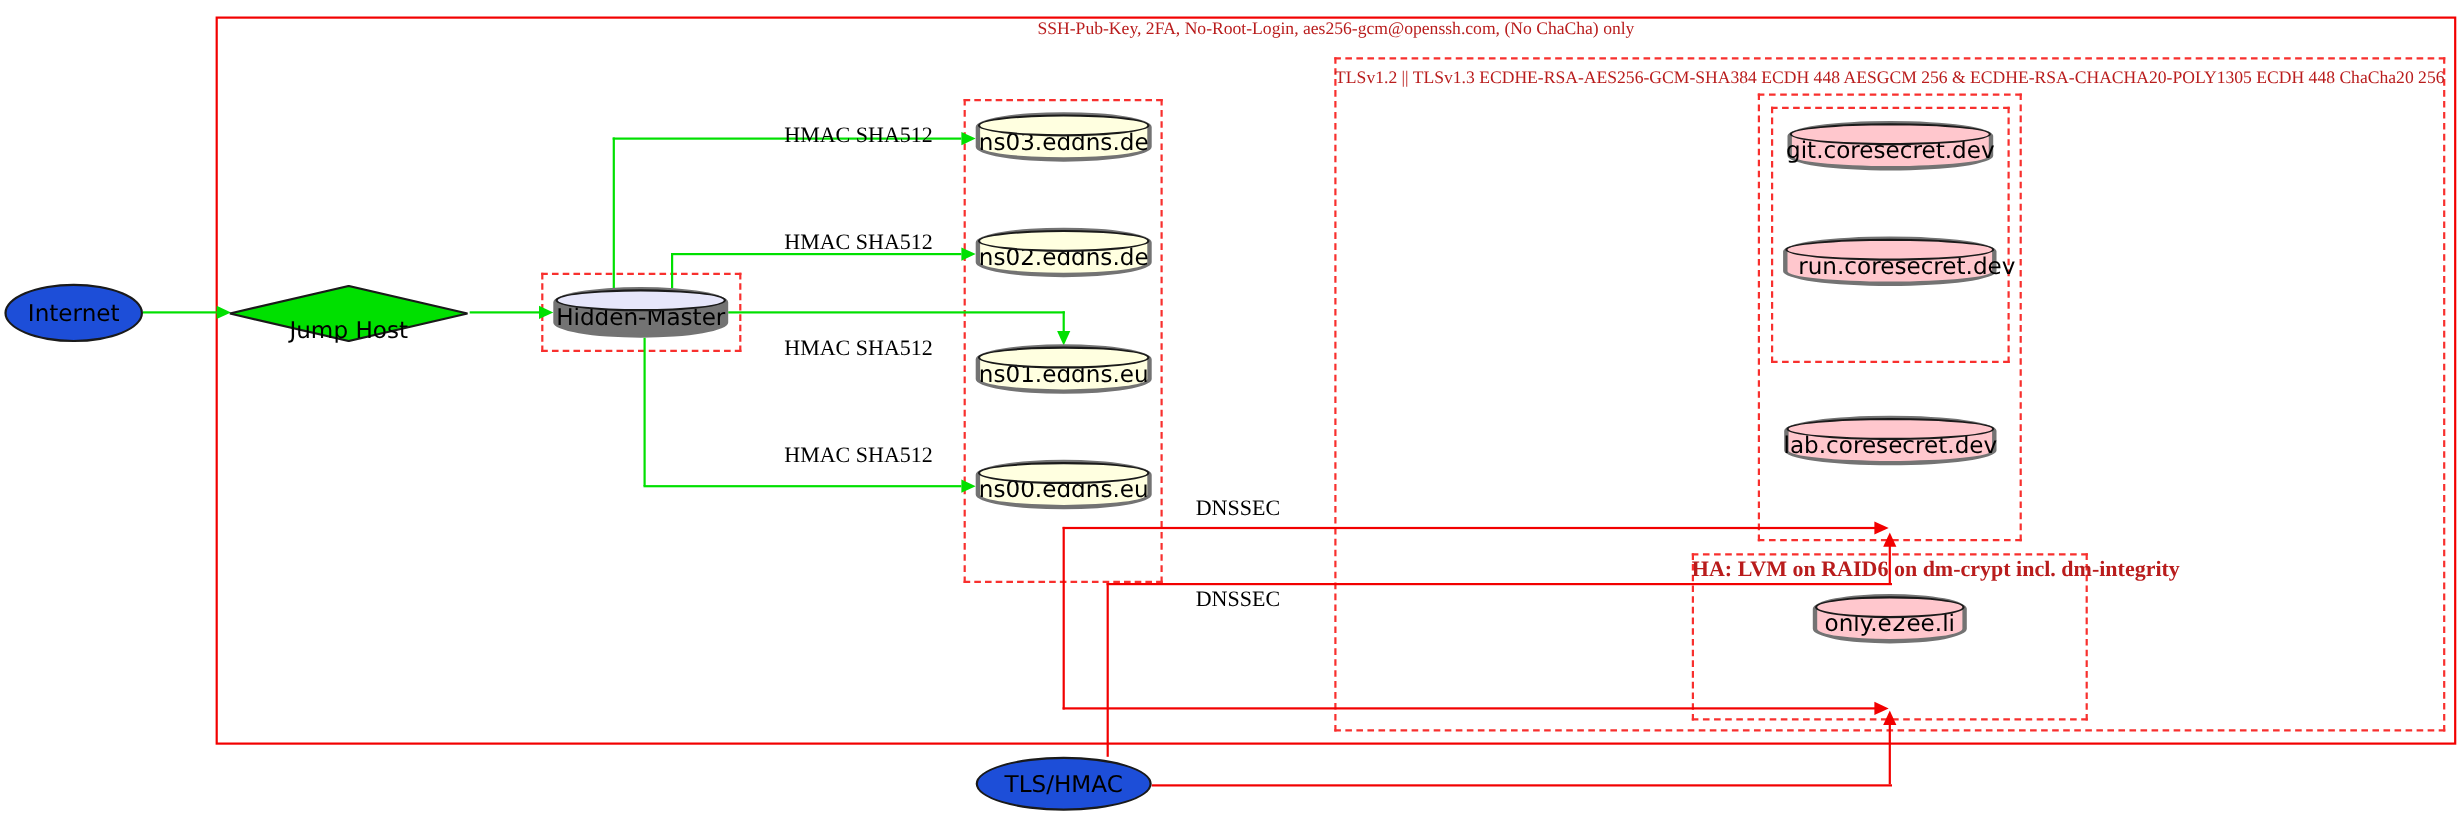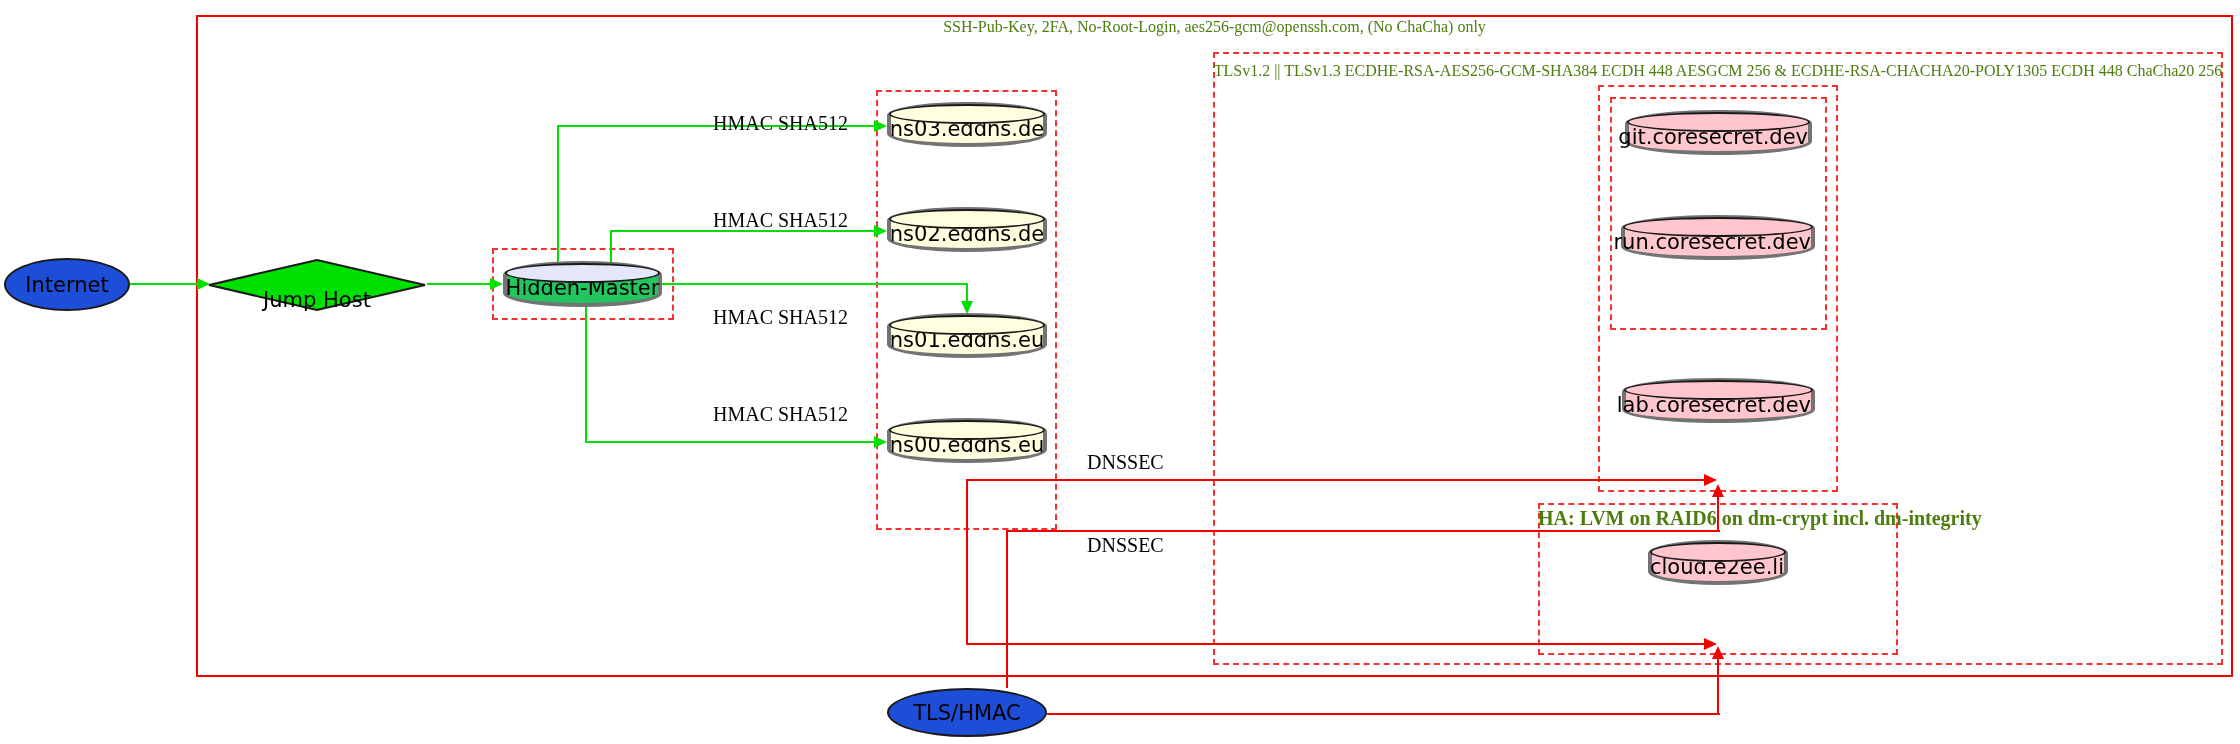--- a/index.html
+++ b/index.html
@@ -5,42 +5,42 @@
   html,body{margin:0;padding:0;background:#ffffff;}
   body{width:2240px;height:744px;position:relative;overflow:hidden;
        font-family:"DejaVu Sans",sans-serif;}
 
   
   .box{position:absolute;box-sizing:border-box;border:2px dashed #f8302e;background:transparent;}
   .box.solid{border-style:solid;border-color:#f20000;}
 
   
   .clabel{position:absolute;box-sizing:border-box;text-align:center;
-          font-family:"Liberation Serif",serif;color:#4d7c0f;white-space:nowrap;}
+          font-family:"Liberation Serif",serif;color:#b91c1c;white-space:nowrap;}
 
   
   .elabel{position:absolute;font-family:"Liberation Serif",serif;font-size:20px;
           color:#000;white-space:nowrap;}
   .elabel.right{text-align:right;}
 
   
   .node-label{font-size:21px;color:#000;white-space:nowrap;}
   .ellipse{position:absolute;box-sizing:border-box;border:2px solid #1a1a1a;border-radius:50%;
            display:flex;align-items:center;justify-content:center;}
   .lightblue{background:#1d4ed8;}
   .cyl{position:absolute;box-sizing:border-box;border:4px solid #737373;
        border-radius:50% / 30%;display:flex;align-items:center;justify-content:center;
        padding-top:8px;}
   .cyl::before{content:"";position:absolute;left:-2px;right:-2px;top:-2px;height:16px;
        border:2px solid #1a1a1a;border-radius:50%;background:transparent;}
-  .cyl.lavender{background:#22c55e;}
+  .cyl.lavender{background:#737373;}
   .cyl.lavender::before{background:#e6e6fa;}
   .cyl.yellow{background:#ffffe0;}
   .cyl.yellow::before{background:#ffffe0;}
-  .cyl.pink{background:#ffc7cd;justify-content:flex-end;}
+  .cyl.pink{background:#ffc7cd;}
   .cyl.pink::before{background:#ffc7cd;}
 
   
   .gl{position:absolute;background:#00e000;}
   .rl{position:absolute;background:#f20000;}
   .arr{position:absolute;width:0;height:0;}
   .arr.g-right{border-left:13px solid #00e000;border-top:6px solid transparent;border-bottom:6px solid transparent;}
   .arr.g-down{border-top:13px solid #00e000;border-left:6px solid transparent;border-right:6px solid transparent;}
   .arr.r-right{border-left:13px solid #f20000;border-top:6px solid transparent;border-bottom:6px solid transparent;}
   .arr.r-up{border-bottom:13px solid #f20000;border-left:6px solid transparent;border-right:6px solid transparent;}
@@ -144,18 +144,18 @@
 <div class="cyl pink" style="left:1625px;top:110px;width:187px;height:45px;">
   <span class="node-label">git.coresecret.dev</span>
 </div>
 <div class="cyl pink" style="left:1621px;top:215px;width:194px;height:45px;padding-left:31px;">
   <span class="node-label">run.coresecret.dev</span>
 </div>
 <div class="cyl pink" style="left:1622px;top:378px;width:193px;height:45px;">
   <span class="node-label">lab.coresecret.dev</span>
 </div>
 <div class="cyl pink" style="left:1648px;top:540px;width:140px;height:45px;">
-  <span class="node-label">cloud.e2ee.li</span>
+  <span class="node-label">only.e2ee.li</span>
 </div>
 
 <div class="ellipse lightblue" style="left:887px;top:688px;width:160px;height:49px;">
   <span class="node-label">TLS/HMAC</span>
 </div>
 
 </body></html>

